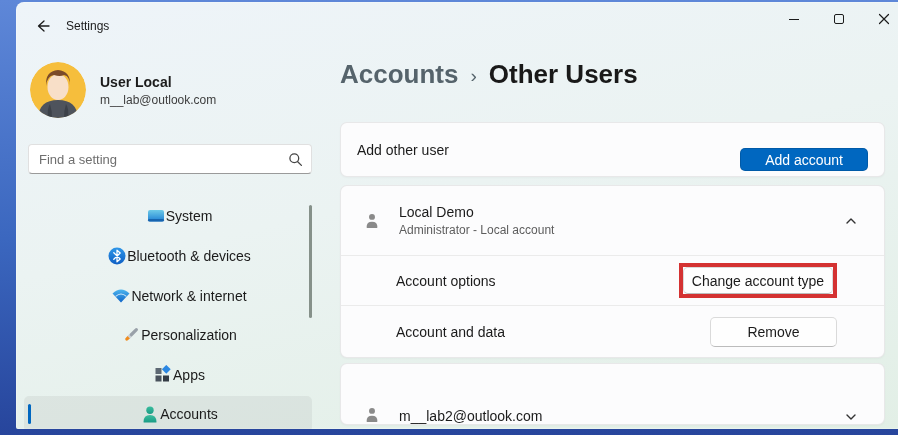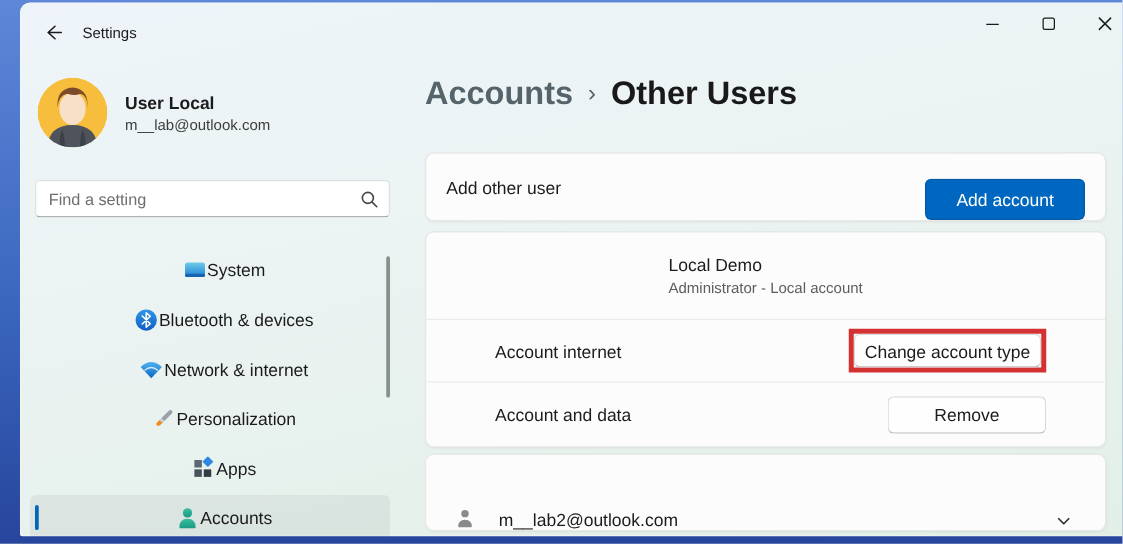--- a/index.html
+++ b/index.html
@@ -60,27 +60,27 @@
   .card {
     position:absolute; left:324px; width:545px;
     background:#fcfcfd; border:1px solid rgba(0,0,0,0.08); border-radius:7px;
     box-shadow:0 1px 2px rgba(0,0,0,0.03);
     gap:36px;
   }
   .card-add { top:120px; height:55px; display:flex; align-items:center; padding:0 16px; }
   .card-add .row-label { font-size:14px; }
   .spacer { flex:1; }
   .btn-accent {
-    height:33px; padding:0 24px; background:#0067C0; color:#ffffff; font-size:14px;
+    height:23px; padding:0 24px; background:#0067C0; color:#ffffff; font-size:14px;
     border:1px solid rgba(0,0,0,0.12); border-radius:5px; cursor:pointer;
     font-family:"Liberation Sans", sans-serif;
     margin-top:20px;
   }
   .card-expander { top:183px; height:173px; overflow:hidden; }
-  .exp-header { height:69px; display:flex; align-items:center; padding:0 22px; gap:18px; cursor:pointer;flex-direction:column; }
+  .exp-header { height:69px; display:flex; align-items:center; padding:0 22px; gap:18px; cursor:pointer; }
   .exp-title { font-size:14px; color:#1b1b1b; }
   .exp-sub { font-size:12px; color:#5d5d5d; margin-top:3px; }
   .exp-row {
     height:50px; border-top:1px solid #ebebeb;
     display:flex; align-items:center; padding:0 47px 0 55px; font-size:14px;
   }
   .btn-standard {
     background:#fefefe; border:1px solid rgba(0,0,0,0.14); border-bottom-color:rgba(0,0,0,0.26);
     border-radius:5px; font-size:14px; color:#1b1b1b; cursor:pointer;
     font-family:"Liberation Sans", sans-serif;
@@ -243,21 +243,21 @@
       </svg>
       <div>
         <div class="exp-title">Local Demo</div>
         <div class="exp-sub">Administrator - Local account</div>
       </div>
       <svg class="chev" width="14" height="14" viewBox="0 0 14 14">
         <path d="M3 9 L7 5 L11 9" stroke="#333" stroke-width="1.4" fill="none" stroke-linecap="round" stroke-linejoin="round"></path>
       </svg>
     </div>
     <div class="exp-row">
-      <span>Account internet</span>
+      <span>Account options</span>
       <span class="spacer"></span>
       <span class="highlight-box">
         <button class="btn-standard btn-change">Change account type</button>
       </span>
     </div>
     <div class="exp-row" style="height:52px">
       <span>Account and data</span>
       <span class="spacer"></span>
       <button class="btn-standard btn-remove">Remove</button>
     </div>

